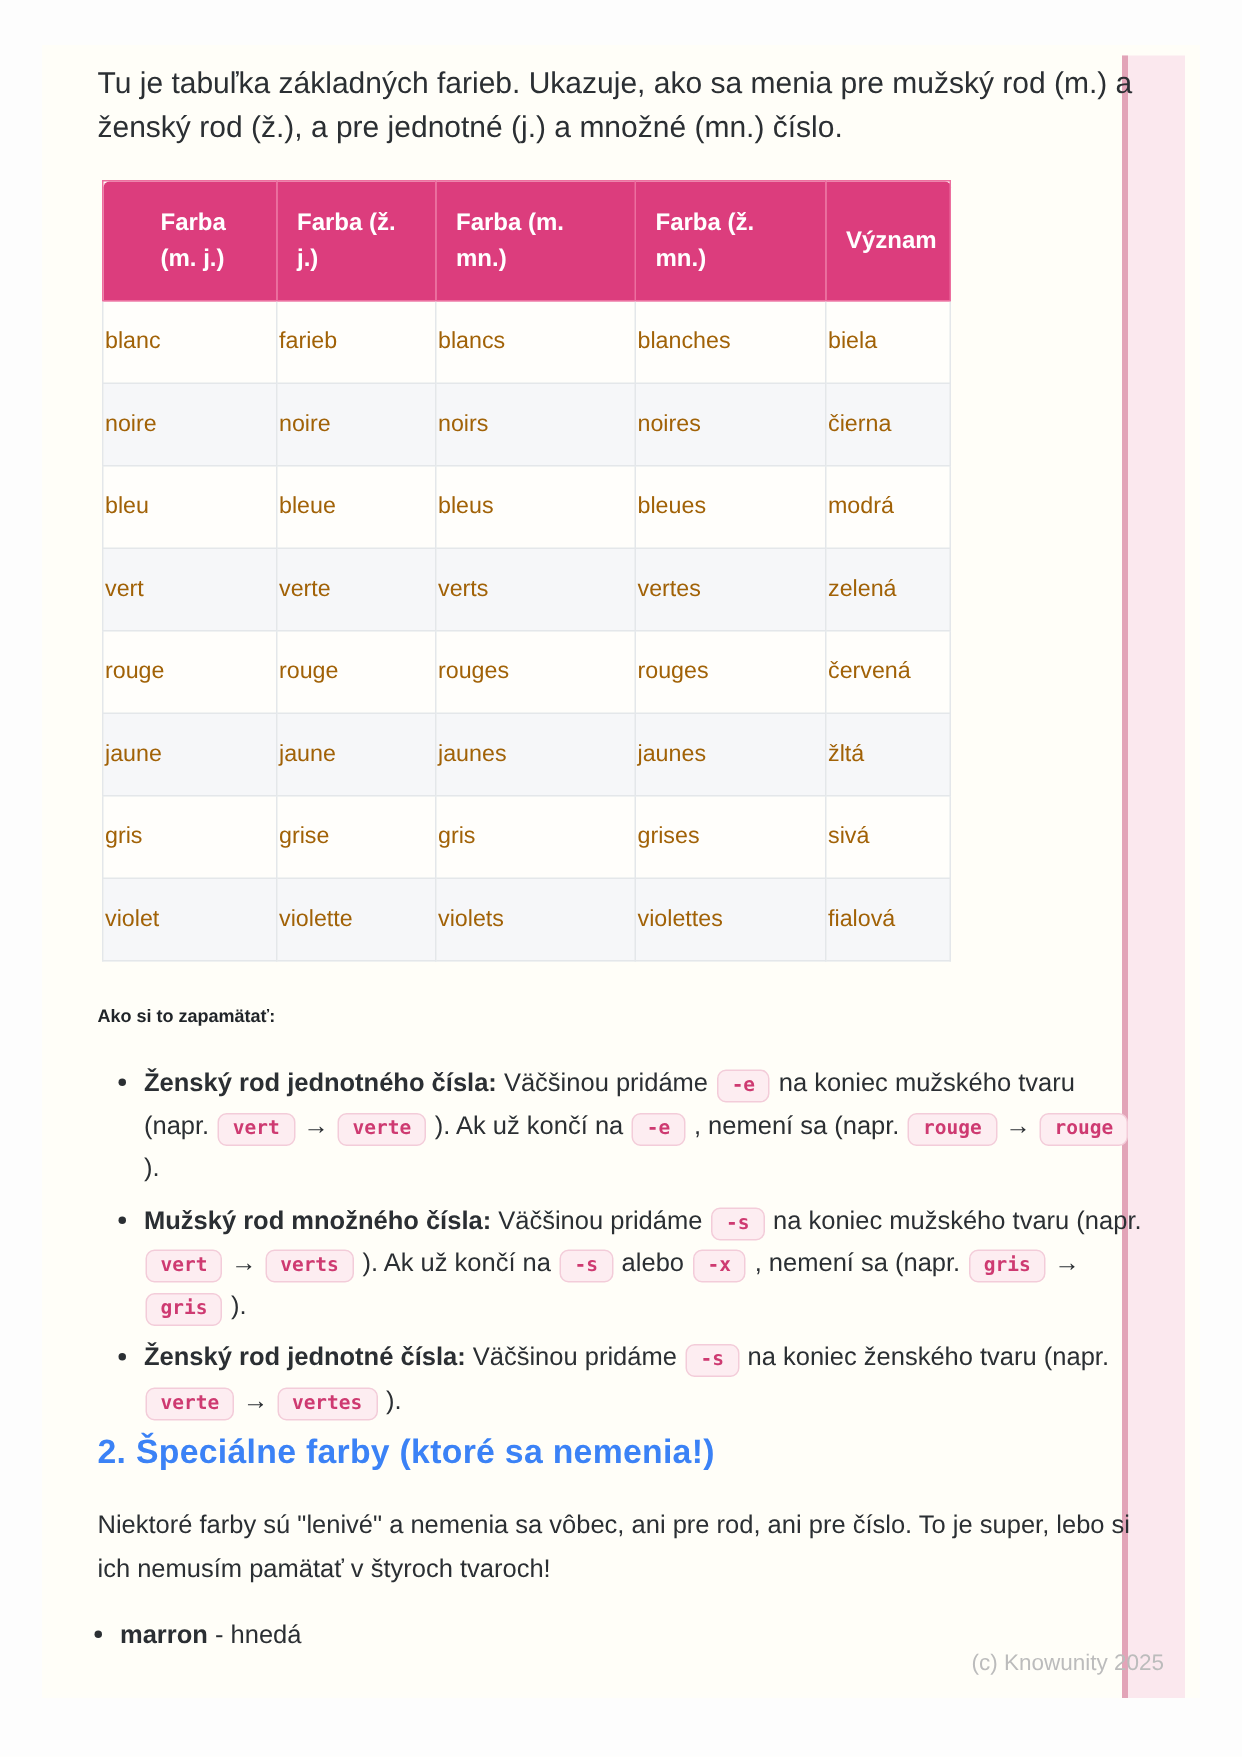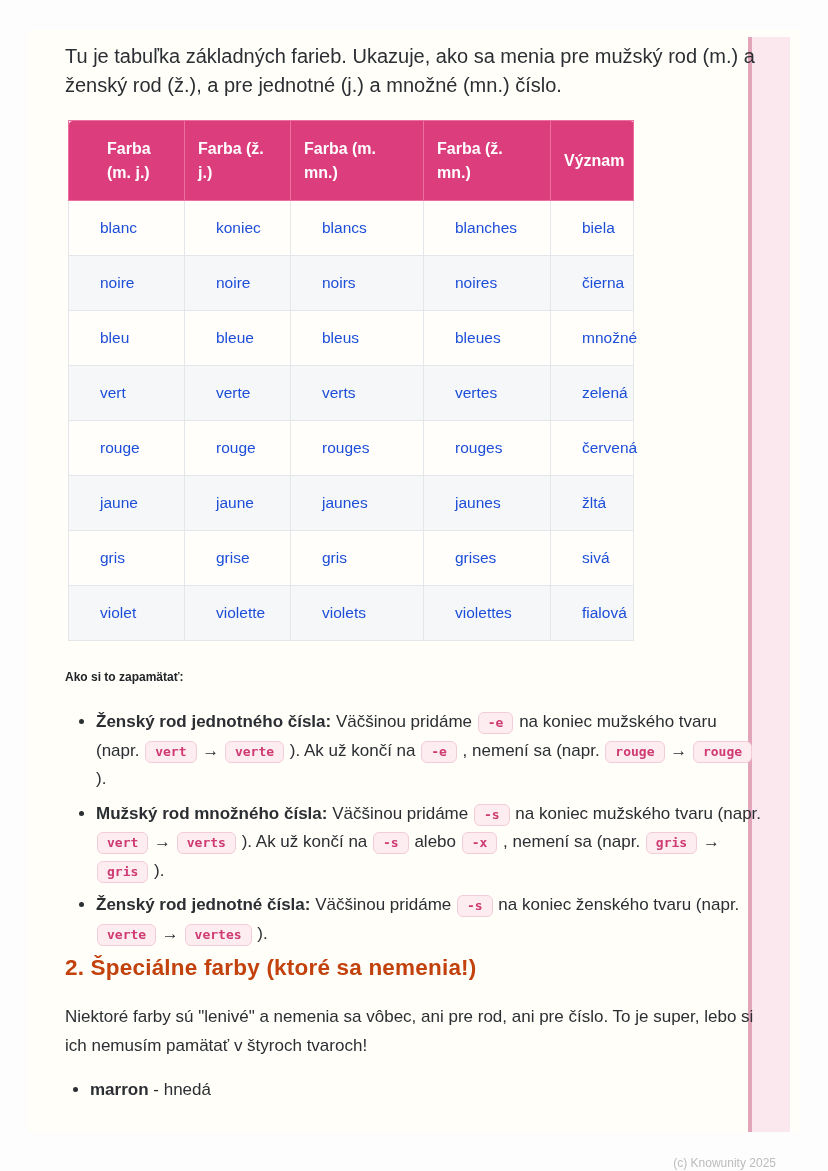--- a/index.html
+++ b/index.html
@@ -22,22 +22,22 @@
   }
   table.colors th, table.colors td { border:1px solid #e4e7ea; }
   table.colors th {
     background:#dc3d7d; color:#ffffff; font-size:16px; font-weight:600;
     text-align:left; vertical-align:middle; padding:10px 13px; height:80px;
     line-height:24px; border-color:#ec6f9f;
   }
   table.colors th:first-child { border-top-left-radius:4px;padding-left:38px; }
   table.colors th:last-child { border-top-right-radius:4px; }
   table.colors td {
-    height:55px; vertical-align:middle; padding:0 31px;
-    font-size:15.5px; color:#1d4ed8; background:#fffefb;
+    height:55px; vertical-align:middle; padding:0 1px;
+    font-size:15.5px; color:#a16207; background:#fffefb;
   }
   table.colors tbody tr:nth-child(even) td { background:#f6f7f9; }
   .memo-title {
     position:absolute; left:37px; top:640px; width:700px;
     font-size:12px; font-weight:bold; color:#212529;
   }
   ul.memo-list {
     position:absolute; left:46px; top:678px; width:690px;
     list-style:disc; padding-left:22px;
   }
@@ -47,34 +47,34 @@
   code.chip {
     display:inline-block;
     font-family:"DejaVu Sans Mono", monospace;
     font-size:13px; font-weight:bold; color:#ce3a71;
     background:#fdedf1; border:1px solid #f3ccd9; border-radius:6px;
     padding:2px 9px; line-height:16px; vertical-align:baseline;
     margin:0 1px;
   }
   .section-heading {
     position:absolute; left:37px; top:925px; width:700px;
-    font-size:22.5px; font-weight:bold; color:#c2410c; letter-spacing:0.2px;
+    font-size:22.5px; font-weight:bold; color:#3b82f6; letter-spacing:0.2px;
   }
   .section-para {
     position:absolute; left:37px; top:972px; width:710px;
     font-size:17px; line-height:29px; color:#2b2f33;
   }
   ul.special-list {
-    position:absolute; left:40px; top:1046px; width:690px;
+    position:absolute; left:30px; top:1046px; width:690px;
     list-style:disc; padding-left:22px;
   }
   ul.special-list li { font-size:17px; line-height:28px; color:#2b2f33; }
   .watermark {
-    position:absolute; top:1126px; right:24px;
-    font-size:12px; color:#bcbcbc; z-index:5;margin-left:28px;
+    position:absolute; top:1070px; right:24px;
+    font-size:15px; color:#bcbcbc; z-index:5;margin-left:28px;
   }
 </style>
 </head>
 <body>
 
 <div class="page-card">
 
   <div class="pink-bar"></div>
 
   <p class="intro">Tu je tabuľka základných farieb. Ukazuje, ako sa menia pre mužský rod (m.) a ženský rod (ž.), a pre jednotné (j.) a množné (mn.) číslo.</p>
@@ -92,38 +92,38 @@
         <th>Farba (m. j.)</th>
         <th>Farba (ž. j.)</th>
         <th>Farba (m. mn.)</th>
         <th>Farba (ž. mn.)</th>
         <th>Význam</th>
       </tr>
     </thead>
     <tbody>
         <tr>
           <td>blanc</td>
-          <td>koniec</td>
+          <td>farieb</td>
           <td>blancs</td>
           <td>blanches</td>
           <td>biela</td>
         </tr>
         <tr>
           <td>noire</td>
           <td>noire</td>
           <td>noirs</td>
           <td>noires</td>
           <td>čierna</td>
         </tr>
         <tr>
           <td>bleu</td>
           <td>bleue</td>
           <td>bleus</td>
           <td>bleues</td>
-          <td>množné</td>
+          <td>modrá</td>
         </tr>
         <tr>
           <td>vert</td>
           <td>verte</td>
           <td>verts</td>
           <td>vertes</td>
           <td>zelená</td>
         </tr>
         <tr>
           <td>rouge</td>

